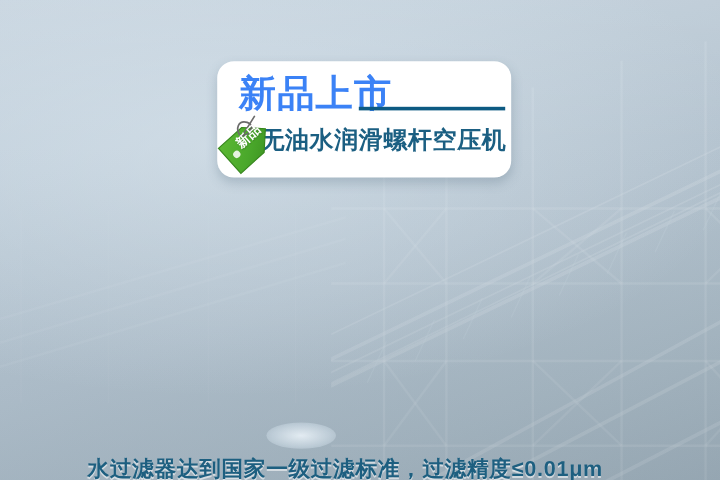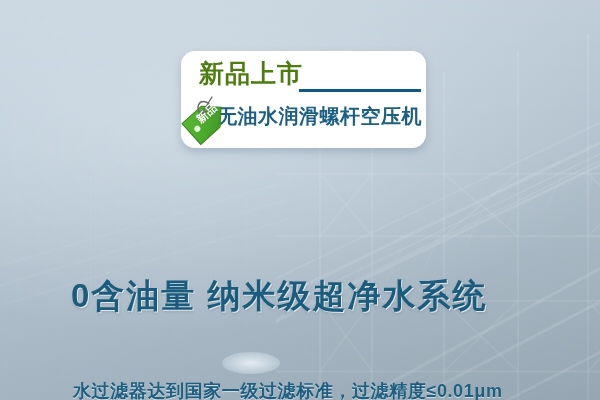--- a/index.html
+++ b/index.html
@@ -66,24 +66,24 @@
     width: 245px;
     height: 97px;
     background: #ffffff;
     border-radius: 14px;
     box-shadow: 0 4px 9px rgba(70,95,115,.26);
   }
   .card-line1 {
     position: absolute;
     left: 18px;
     top: 6px;
-    font-size: 25px;
+    font-size: 31px;
     font-weight: 700;
     letter-spacing: 1px;
-    color: #4d7c0f;
+    color: #3b82f6;
     white-space: nowrap;
   }
   .card-rule {
     position: absolute;
     left: 118px;
     top: 38px;
     width: 122px;
     height: 3px;
     background: #0d5a82;
   }
@@ -266,17 +266,16 @@
       </g>
       <g fill="none" stroke="#6b6b6b" stroke-width="1.4" stroke-linecap="round">
         <path d="M19 20 C13 13, 17 6, 24 8 C30 10, 28 17, 21 19"></path>
         <path d="M20 19 L30 3"></path>
       </g>
     </svg>
     <div class="tag-label">新品</div>
   </div>
 
 
-  <div class="subhead">0含油量 纳米级超净水系统</div>
 
   <div class="desc">水过滤器达到国家一级过滤标准，过滤精度≤0.01μm</div>
 
 </div>
 
 </body></html>

